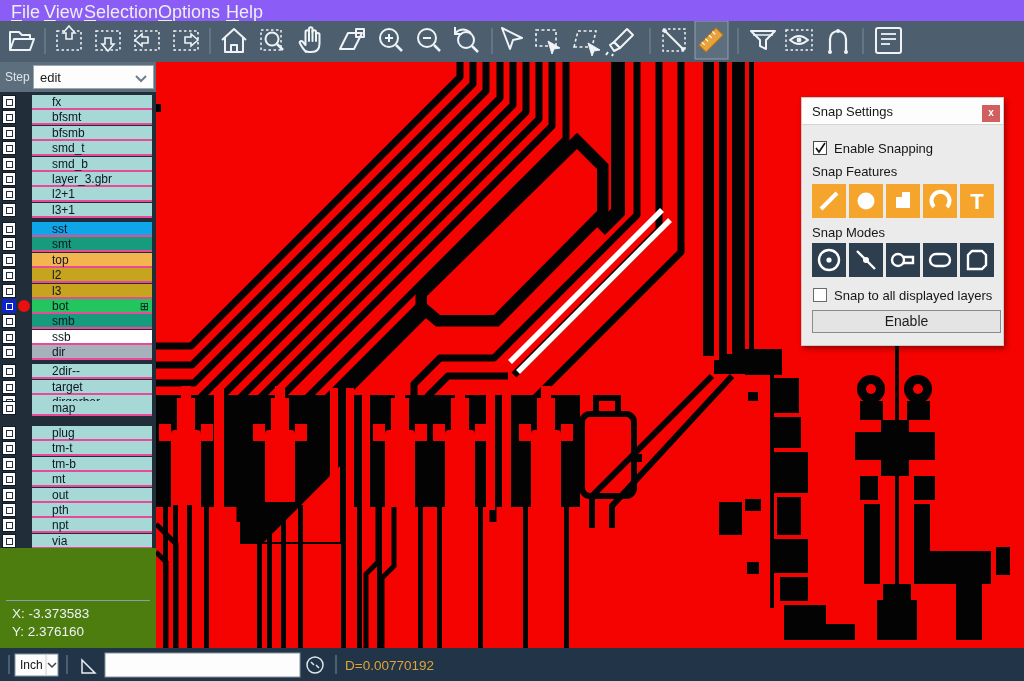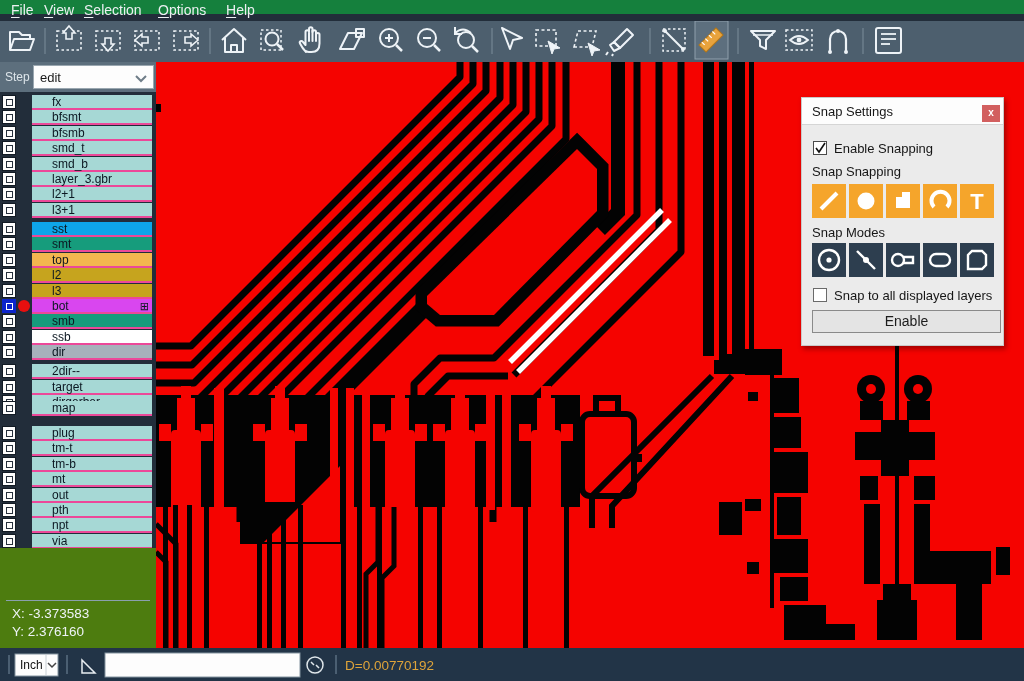--- a/index.html
+++ b/index.html
@@ -1,18 +1,18 @@
 <!DOCTYPE html>
 <html><head>
 <meta charset="utf-8">
 <style>
   * { margin:0; padding:0; box-sizing:border-box; }
   html,body { width:1024px; height:681px; overflow:hidden; font-family:"Liberation Sans", sans-serif; }
   #app { position:relative; width:1024px; height:681px; background:#222d3a; }
-  #menubar { position:absolute; left:0; top:0; width:1024px; height:14px; background:#15803d; color:#eceff2; font-size:14px; }
+  #menubar { position:absolute; left:0; top:0; width:1024px; height:21px; background:#8b5cf6; color:#eceff2; font-size:18px; }
   #menubar span { position:absolute; top:2px; }
   #menubar u { text-decoration:underline; text-underline-offset:2px; }
   #toolbar { position:absolute; left:0; top:21px; width:1024px; height:41px; background:#4d5f6e; }
   #steprow { position:absolute; left:0; top:62px; width:156px; height:30px; background:#5d6f7d; }
   #steprow .lbl { position:absolute; left:5px; top:8px; color:#dde5ea; font-size:12px; }
   #stepdd { position:absolute; left:33px; top:3px; width:121px; height:24px; background:#fdfdfd; border:1px solid #9aa7b0; color:#1a1a1a; font-size:13px; }
   #stepdd .t { position:absolute; left:6px; top:4px; }
   #panel { position:absolute; left:0; top:92px; width:156px; height:456px; background:#222d3a; }
   .row { position:absolute; left:0; height:15px; width:156px; }
   .cb { position:absolute; left:2px; top:0px; width:14px; height:14px; background:#fdfdfd; border:1px solid #111a24; }
@@ -339,21 +339,21 @@
         <div class="cb">
           <i></i>
         </div>
         <div class="nm" style="background:#c6a41e">l3</div>
       </div>
 <div class="row" style="top:207px">
         <div class="cb" style="background:#0b24cc;border-color:#0b24cc">
           <i style="border-color:#fff;background:#0b24cc;left:3px;top:3px"></i>
         </div>
         <div style="position:absolute;left:18px;top:1px;width:12px;height:12px;border-radius:50%;background:#e80f0f"></div>
-        <div class="nm" style="background:#d946ef">bot<span style="position:absolute;right:3px;top:0px;font-size:11px">⊞</span></div>
+        <div class="nm" style="background:#22c55e">bot<span style="position:absolute;right:3px;top:0px;font-size:11px">⊞</span></div>
       </div>
 <div class="row" style="top:222px">
         <div class="cb">
           <i></i>
         </div>
         <div class="nm" style="background:#169c7c">smb</div>
       </div>
 <div class="row" style="top:238px">
         <div class="cb">
           <i></i>
@@ -464,21 +464,21 @@
     <div class="title">
         <span>Snap Settings</span>
         <div class="x">x</div>
       </div>
     <div class="chk" style="left:11px;top:43px">
       <svg width="13" height="13" viewBox="0 0 13 13">
           <path d="M2 6 L5 10 L11 1" stroke="#111" stroke-width="1.6" fill="none"></path>
         </svg>
     </div>
     <span class="dlbl" style="left:32px;top:43px">Enable Snapping</span>
-    <span class="dlbl" style="top:66px">Snap Snapping</span>
+    <span class="dlbl" style="top:66px">Snap Features</span>
     <div class="btnrow" style="top:86px">
         <div class="obtn" style="left:0px"><svg width="34" height="34" viewBox="0 0 34 34">
             <line x1="9" y1="25" x2="25" y2="9" stroke="#ffffff" stroke-width="4"></line>
           </svg></div>
         <div class="obtn" style="left:37px"><svg width="34" height="34" viewBox="0 0 34 34">
             <circle cx="17" cy="17" r="8.5" fill="#ffffff"></circle>
           </svg></div>
         <div class="obtn" style="left:74px"><svg width="34" height="34" viewBox="0 0 34 34">
             <path d="M10 24 V13 h6 v-5 h8 v16 Z" fill="#ffffff"></path>
           </svg></div>

